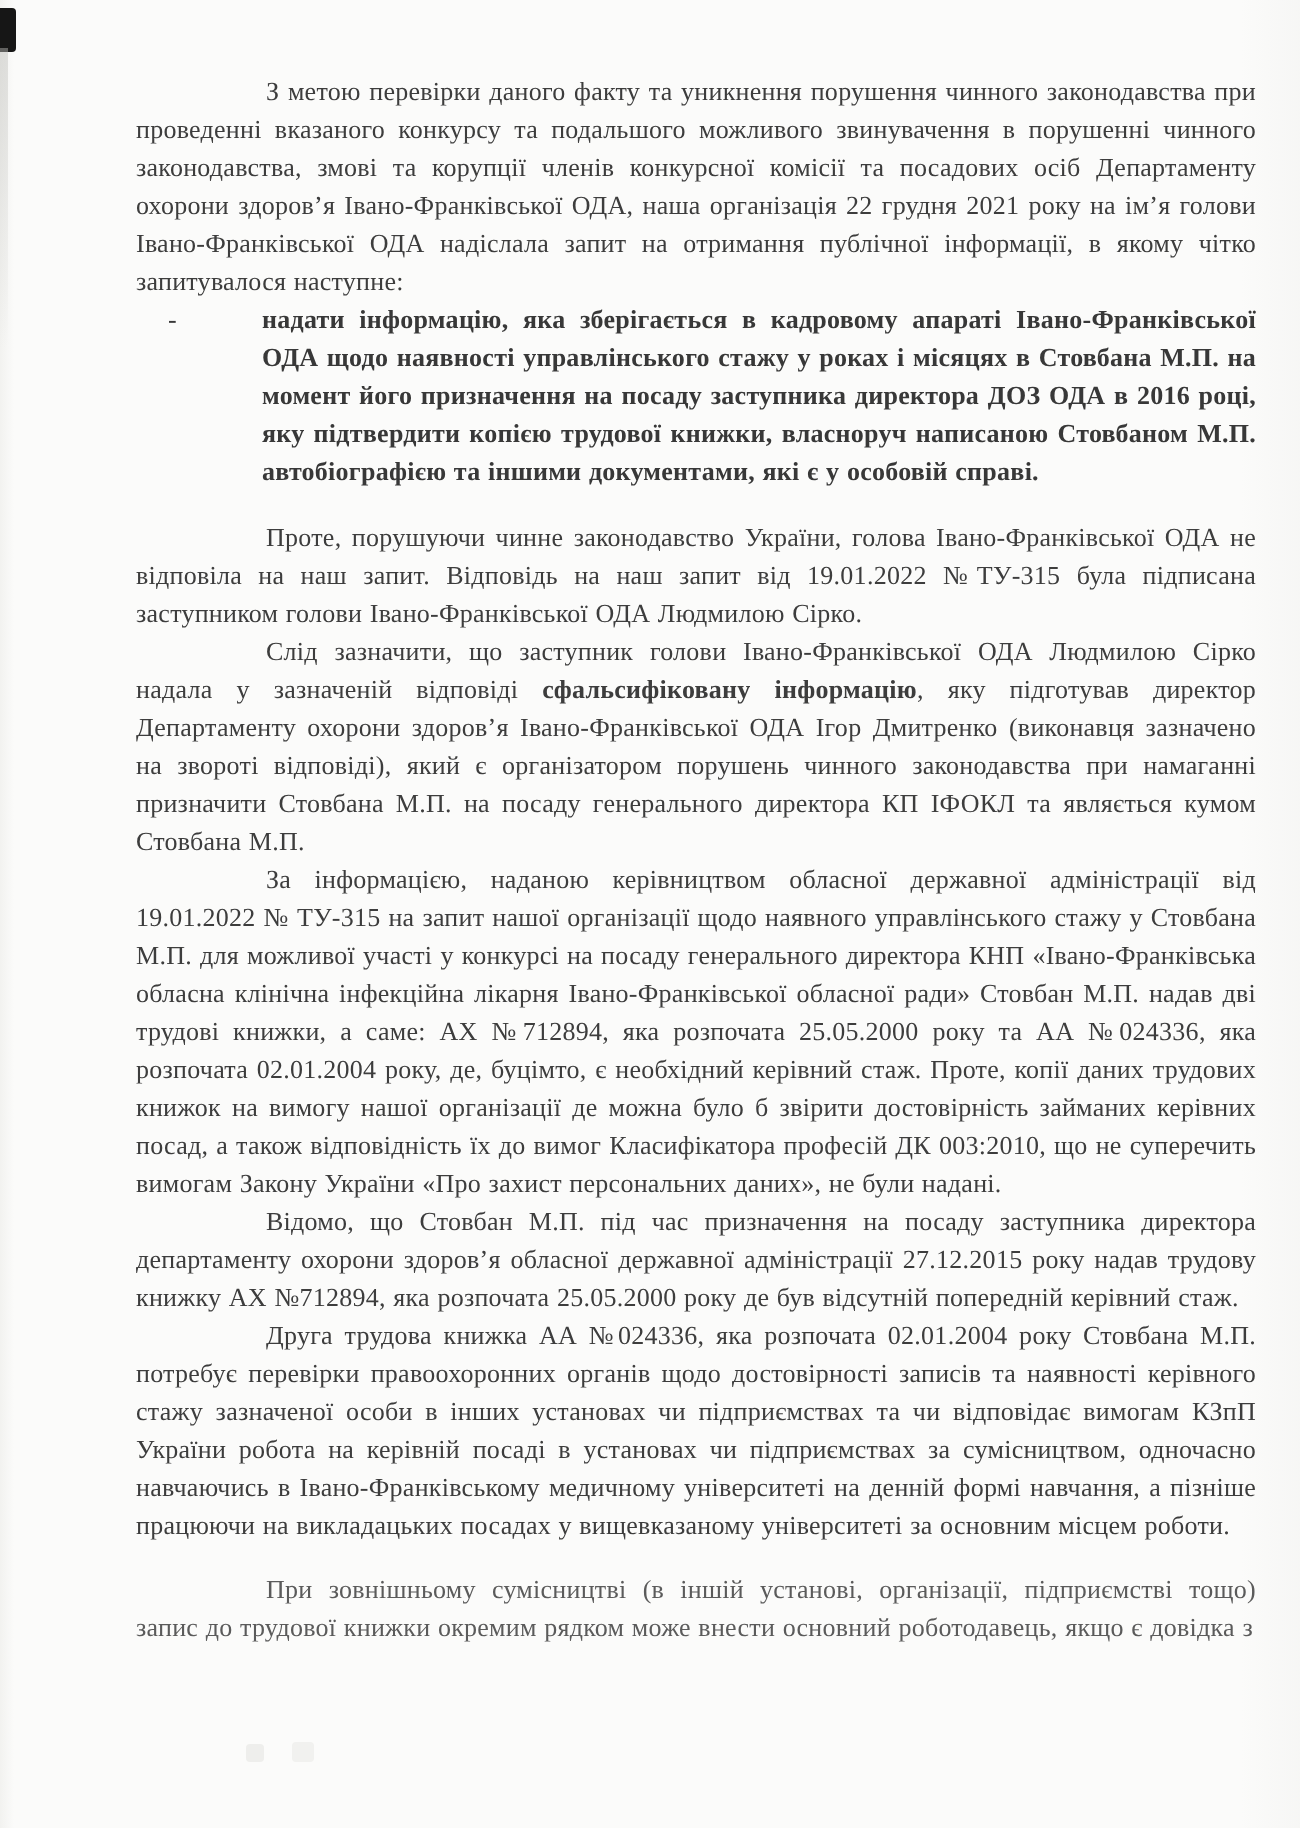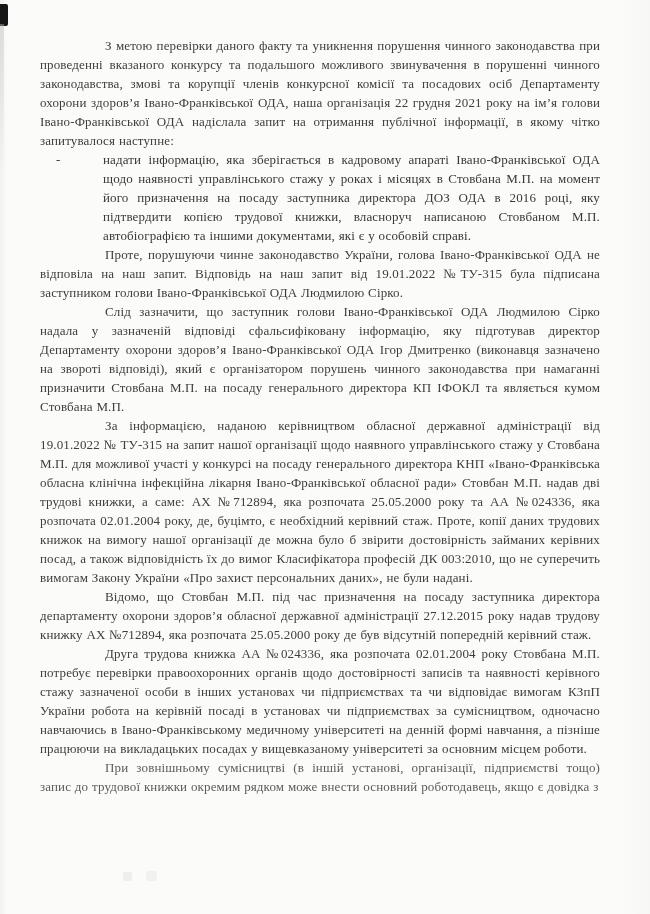--- a/index.html
+++ b/index.html
@@ -28,21 +28,21 @@
     width: 4px; height: 150px;
     background: linear-gradient(to bottom, rgba(190,190,186,0.45), rgba(190,190,186,0));
   }
   .smudge {
     position: absolute; border-radius: 2px;
     background: #eeeeec;
   }
   .smudge.s1 { left: 123px; top: 872px; width: 9px; height: 9px; }
   .smudge.s2 { left: 146px; top: 871px; width: 11px; height: 10px; background: #f1f1ef; }
   .doc-body {
-    position: absolute; left: 40px; top: 36px;
+    position: absolute; left: 68px; top: 36px;
     width: 560px;
     color: #3d3d3d;
   }
   .para {
     margin: 0;
     font-size: 13px;
     line-height: 19px;
     text-align: justify;
     letter-spacing: 0.01em;
     word-spacing: 0.03em;
@@ -51,34 +51,34 @@
   .para.bullet {
     margin-left: 63px;
     position: relative;
     font-weight: bold;
     color: #383838;
   }
   .bullet-marker {
     position: absolute; left: -47px; top: 0;
     font-weight: normal;
   }
-  .bold { font-weight: normal; }
-  .para.light { color: #5b5b5b; }
+  .bold { font-weight: bold; }
+  .para.light { color: #5b5b5b; margin-top: 13px; }
 </style>
 </head>
 <body>
 
 <div class="page">
   <div class="corner-mark"></div>
   <div class="left-shade"></div>
   <div class="smudge s1"></div>
   <div class="smudge s2"></div>
   <div class="doc-body">
       <p class="para indent"><span>З метою перевірки даного факту та уникнення порушення чинного законодавства при проведенні вказаного конкурсу та подальшого можливого звинувачення в порушенні чинного законодавства, змові та корупції членів конкурсної комісії та посадових осіб Департаменту охорони здоров’я Івано-Франківської ОДА, наша організація 22 грудня 2021 року на ім’я голови Івано-Франківської ОДА надіслала запит на отримання публічної інформації, в якому чітко запитувалося наступне:</span></p>
       <p class="para bullet"><span class="bullet-marker">-</span><span class="bold">надати інформацію, яка зберігається в кадровому апараті Івано-Франківської ОДА щодо наявності управлінського стажу у роках і місяцях в Стовбана М.П. на момент його призначення на посаду заступника директора ДОЗ ОДА в 2016 році, яку підтвердити копією трудової книжки, власноруч написаною Стовбаном М.П. автобіографією та іншими документами, які є у особовій справі.</span></p>
-      <p class="para indent" style=""><span>Проте, порушуючи чинне законодавство України, голова Івано-Франківської ОДА не відповіла на наш запит. Відповідь на наш запит від 19.01.2022 №ТУ-315 була підписана заступником голови Івано-Франківської ОДА Людмилою Сірко.</span></p>
+      <p class="para indent" style="margin-top: 14px;"><span>Проте, порушуючи чинне законодавство України, голова Івано-Франківської ОДА не відповіла на наш запит. Відповідь на наш запит від 19.01.2022 №ТУ-315 була підписана заступником голови Івано-Франківської ОДА Людмилою Сірко.</span></p>
       <p class="para indent"><span>Слід зазначити, що заступник голови Івано-Франківської ОДА Людмилою Сірко надала у зазначеній відповіді </span><span class="bold">сфальсифіковану інформацію</span><span>, яку підготував директор Департаменту охорони здоров’я Івано-Франківської ОДА Ігор Дмитренко (виконавця зазначено на звороті відповіді), який є організатором порушень чинного законодавства при намаганні призначити Стовбана М.П. на посаду генерального директора КП ІФОКЛ та являється кумом Стовбана М.П.</span></p>
       <p class="para indent"><span>За інформацією, наданою керівництвом обласної державної адміністрації від 19.01.2022 № ТУ-315 на запит нашої організації щодо наявного управлінського стажу у Стовбана М.П. для можливої участі у конкурсі на посаду генерального директора КНП «Івано-Франківська обласна клінічна інфекційна лікарня Івано-Франківської обласної ради» Стовбан М.П. надав дві трудові книжки, а саме: АХ №712894, яка розпочата 25.05.2000 року та АА №024336, яка розпочата 02.01.2004 року, де, буцімто, є необхідний керівний стаж. Проте, копії даних трудових книжок на вимогу нашої організації де можна було б звірити достовірність займаних керівних посад, а також відповідність їх до вимог Класифікатора професій ДК 003:2010, що не суперечить вимогам Закону України «Про захист персональних даних», не були надані.</span></p>
       <p class="para indent"><span>Відомо, що Стовбан М.П. під час призначення на посаду заступника директора департаменту охорони здоров’я обласної державної адміністрації 27.12.2015 року надав трудову книжку АХ №712894, яка розпочата 25.05.2000 року де був відсутній попередній керівний стаж.</span></p>
       <p class="para indent"><span>Друга трудова книжка АА №024336, яка розпочата 02.01.2004 року Стовбана М.П. потребує перевірки правоохоронних органів щодо достовірності записів та наявності керівного стажу зазначеної особи в інших установах чи підприємствах та чи відповідає вимогам КЗпП України робота на керівній посаді в установах чи підприємствах за сумісництвом, одночасно навчаючись в Івано-Франківському медичному університеті на денній формі навчання, а пізніше працюючи на викладацьких посадах у вищевказаному університеті за основним місцем роботи.</span></p>
       <p class="para indent light"><span>При зовнішньому сумісництві (в іншій установі, організації, підприємстві тощо) запис до трудової книжки окремим рядком може внести основний роботодавець, якщо є довідка з</span></p>
     </div>
 </div>
 
 </body></html>

